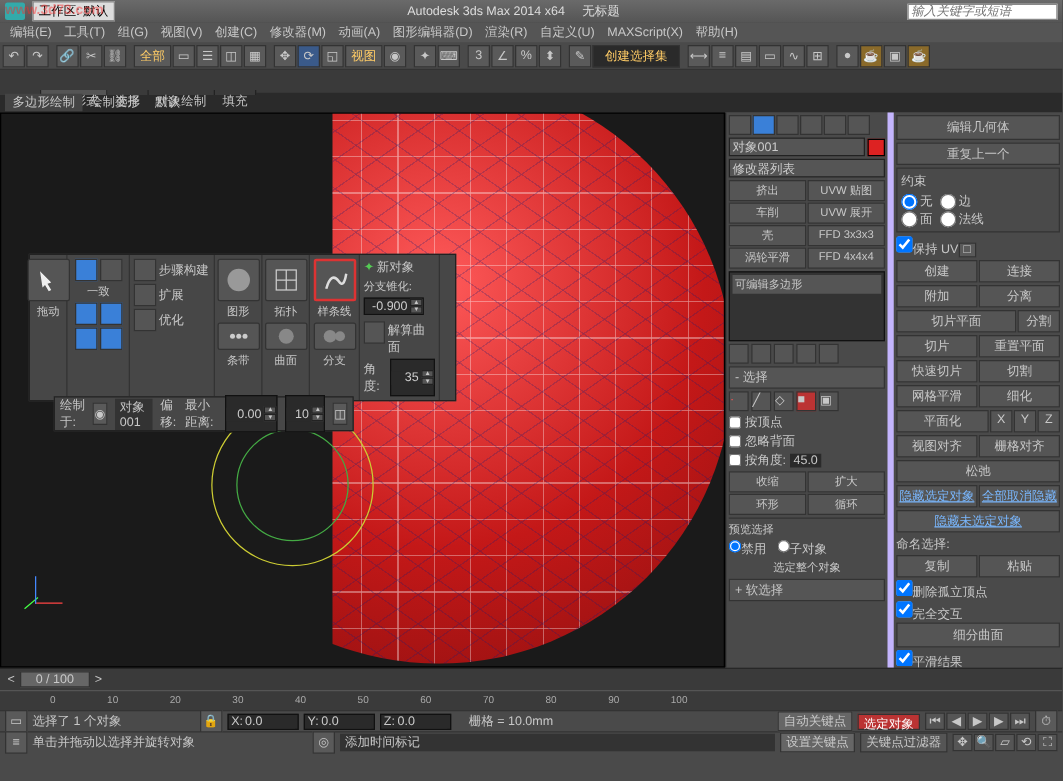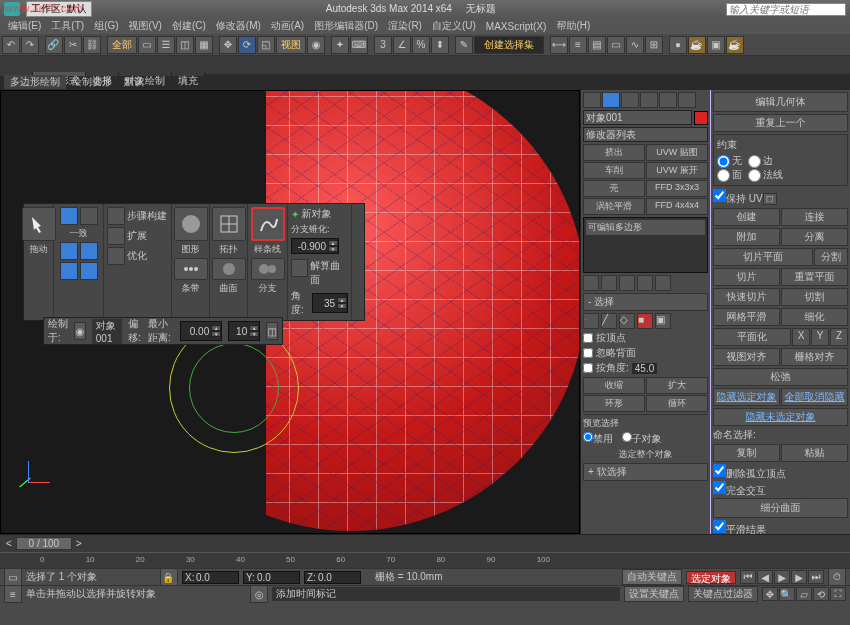--- a/index.html
+++ b/index.html
@@ -37,41 +37,41 @@
 .axis .y { position: absolute; left: 2px; bottom: 10px; width: 14px; height: 1px; background: #4f4; transform: rotate(140deg); }
 .axis .z { position: absolute; left: 12px; bottom: 10px; width: 1px; height: 22px; background: #48f; }
 .ribbon { position: absolute; left: 22px; top: 112px; width: 342px; height: 118px; background: #474747; border: 1px solid #222; display: flex; z-index: 50; }
 .ribbon .col { border-right: 1px solid #333; padding: 3px; display: flex; flex-direction: column; align-items: center; gap: 2px; }
 .ribbon .bigbtn { width: 34px; height: 34px; background: #555; border: 1px solid #333; border-radius: 2px; display: flex; align-items: center; justify-content: center; }
 .ribbon .highlight { border: 2px solid #d33; }
 .ribbon .rlabel { font-size: 9px; text-align: center; }
 .ribbon .smrow { display: flex; gap: 2px; }
 .ribbon .sm { width: 18px; height: 18px; background: #555; border: 1px solid #333; }
 .ribbon .sm.sel { background: #3a80d8; }
-.spinbox { display: flex; align-items: center; background: #2a2a2a; border: 1px solid #111; height: 20px; }
+.spinbox { display: flex; align-items: center; background: #2a2a2a; border: 1px solid #111; height: 30px; }
 .spinbox input { width: 36px; background: #2a2a2a; border: none; color: #ccc; text-align: right; padding-right: 2px; }
 .spinbox .sp { width: 10px; height: 12px; display: flex; flex-direction: column; }
 .spinbox .sp div { flex: 1; background: #555; border: 1px solid #222; font-size: 5px; text-align: center; line-height: 4px; }
 .bottompad { position: absolute; left: 22px; top: 226px; width: 240px; height: 28px; background: #474747; border: 1px solid #222; display: flex; align-items: center; gap: 6px; padding: 0 4px; z-index: 50; margin-left: 20px; }
 .rpanel { width: 130px; background: #4a4a4a; border-left: 1px solid #222; padding: 2px; overflow: hidden; }
 .rpanel .htabs { display: flex; gap: 1px; margin-bottom: 2px; }
 .rpanel .htabs div { width: 18px; height: 16px; background: #555; border: 1px solid #333; }
 .rpanel .htabs div.active { background: #3a80d8; }
 .rpanel select, .rpanel .dd { width: 100%; background: #555; border: 1px solid #222; color: #ccc; height: 15px; padding: 0 2px; }
 .rpanel .swatch { width: 14px; height: 14px; background: #d22; border: 1px solid #000; float: right; }
 .rpanel .grid2 { display: grid; grid-template-columns: 1fr 1fr; gap: 1px; margin: 2px 0; }
 .rpanel .grid2 div { background: #555; border: 1px solid #333; text-align: center; padding: 1px 0; font-size: 9px; cursor: pointer; }
 .rpanel .stack { background: #333; border: 1px solid #111; height: 56px; padding: 2px; }
 .rpanel .stackitem { background: #555; padding: 1px 2px; font-size: 9px; }
 .rpanel .rowicons { display: flex; gap: 2px; margin: 2px 0; }
 .rpanel .rowicons div { width: 16px; height: 16px; background: #555; border: 1px solid #333; }
 .rpanel .rollout { background: #555; border: 1px solid #333; padding: 1px 4px; margin: 2px 0; }
 .rpanel .checkline { display: flex; align-items: center; gap: 3px; font-size: 9px; margin: 1px 0; }
 .rpanel .checkline input { width: 10px; height: 10px; }
-.rpanel2 { width: 140px; background: #4a4a4a; border-left: 1px solid #c4b5fd; padding: 2px; overflow: hidden; font-size: 9px; }
+.rpanel2 { width: 140px; background: #4a4a4a; border-left: 5px solid #c4b5fd; padding: 2px; overflow: hidden; font-size: 9px; }
 .rpanel2 .hdr { text-align: center; padding: 2px; background: #555; border: 1px solid #333; margin-bottom: 2px; }
 .rpanel2 .group { border: 1px solid #333; padding: 3px; margin-bottom: 3px; }
 .rpanel2 .grp-title { margin-bottom: 2px; }
 .rpanel2 .radio-row { display: flex; gap: 6px; }
 .rpanel2 .radio-row label { display: flex; align-items: center; gap: 2px; }
 .rpanel2 .btnrow { display: flex; gap: 1px; margin: 2px 0; }
 .rpanel2 .btnrow div { flex: 1; background: #555; border: 1px solid #333; text-align: center; padding: 1px 0; cursor: pointer; }
 .rpanel2 .link { color: #7ab8ff; text-decoration: underline; cursor: pointer; }
 .timeslider { height: 18px; background: #3a3a3a; display: flex; align-items: center; padding: 0 6px; gap: 4px; border-top: 1px solid #222; }
 .timeslider .handle { width: 56px; height: 13px; background: #666; border: 1px solid #333; text-align: center; }

